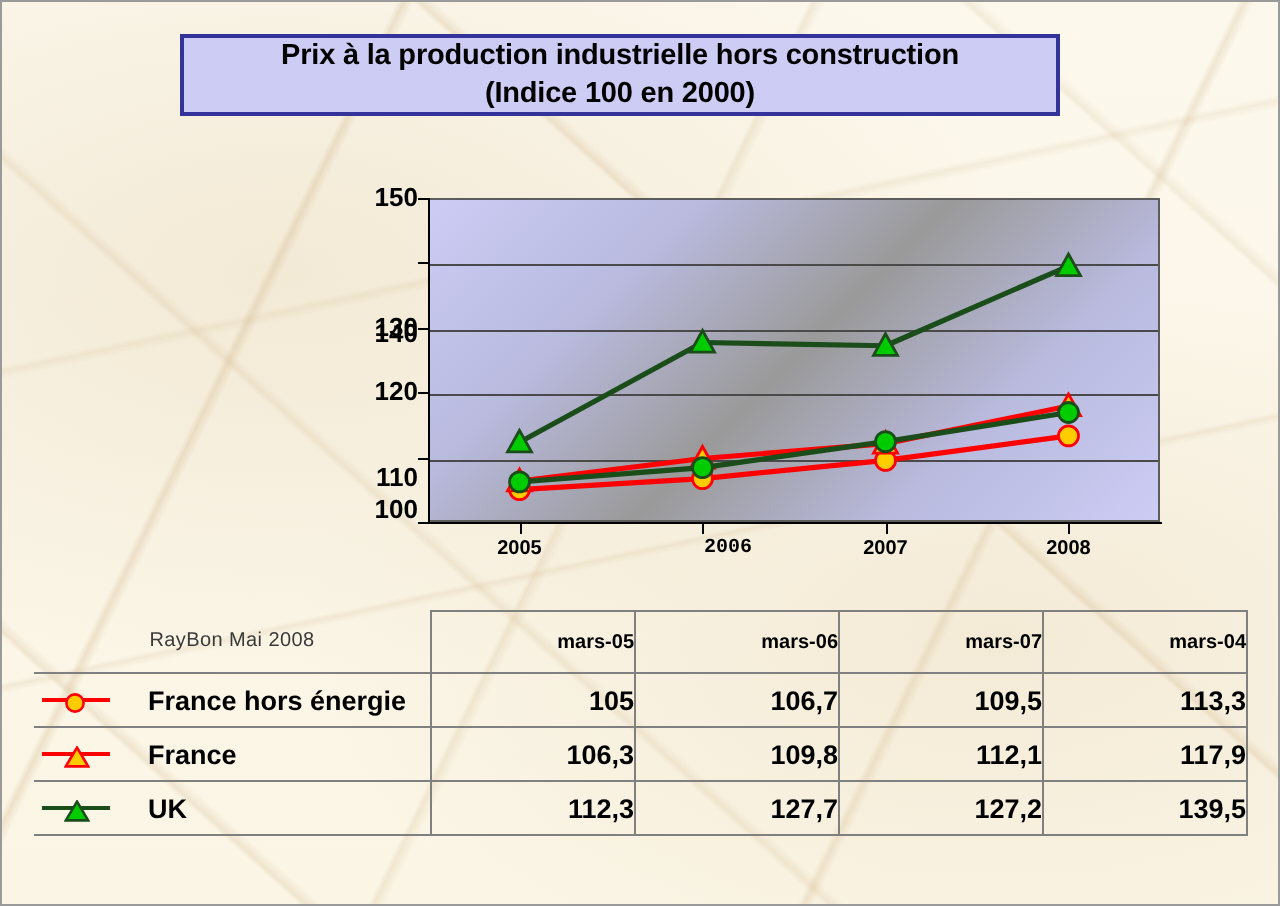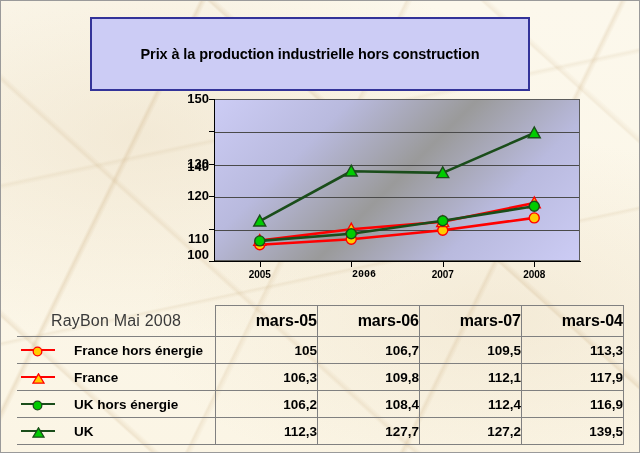--- a/index.html
+++ b/index.html
@@ -30,21 +30,21 @@
       linear-gradient(#fcf8ec, #fbf5e5);
     border: 1px solid #9a9a9a;
   }
 
   
   #title-box {
     position: absolute;
     left: 89px;
     top: 16px;
     width: 440px;
-    height: 74px;
+    height: 41px;
     box-sizing: border-box;
     background: #ccccf5;
     border: 2px solid #333399;
     display: flex;
     flex-direction: column;
     align-items: center;
     justify-content: center;
   }
   #title-box .tline {
     font-size: 14.5px;
@@ -169,21 +169,21 @@
     border: none;
     border-right: 1px solid #808080;
     text-align: center;
     font-size: 9.5px;
     font-weight: normal;
     color: #3a3a3a;
     letter-spacing: 0.2px;
   }
   #data-table tr.header-row td.hdr {
     height: 30px;
-    font-size: 16px;
+    font-size: 10px;
   }
   .legend-inner {
     display: flex;
     align-items: center;
     gap: 19px;
   }
   .legend-label {
     font-size: 13.5px;
     font-weight: bold;
     white-space: nowrap;
@@ -207,20 +207,21 @@
     top: 3px;
   }
 </style>
 </head>
 <body>
 
 <div id="page">
 
   <div id="title-box">
     <div class="tline">Prix à la production industrielle hors construction</div>
+    <div class="tline">(Indice 100 en 2000)</div>
   </div>
 
   <div id="chart-wrap">
     <div id="plot-area">
         <div class="gridline" style="top: 129.6px;"></div>
         <div class="gridline" style="top: 97.2px;"></div>
         <div class="gridline" style="top: 64.8px;"></div>
         <div class="gridline" style="top: 32.4px;"></div>
       </div>
     <div id="yaxis-line"></div>
@@ -320,37 +321,20 @@
           <td>106,3</td>
           <td>109,8</td>
           <td>112,1</td>
           <td>117,9</td>
         </tr>
         <tr>
           <td class="legend-cell">
             <span class="legend-inner">
               <span class="legend-swatch">
             <span class="lline" style="background:#1a4d1a"></span>
-            <span class="lmark"><svg width="11" height="11" viewBox="0 0 11 11">
-                    <circle cx="5.5" cy="5.5" r="4.3" fill="#00cc00" stroke="#1a4d1a" stroke-width="1.3"></circle>
-                  </svg></span>
-          </span>
-              <span class="legend-label">UK hors énergie</span>
-            </span>
-          </td>
-          <td>106,2</td>
-          <td>108,4</td>
-          <td>112,4</td>
-          <td>116,9</td>
-        </tr>
-        <tr>
-          <td class="legend-cell">
-            <span class="legend-inner">
-              <span class="legend-swatch">
-            <span class="lline" style="background:#1a4d1a"></span>
             <span class="lmark"><svg width="13" height="11" viewBox="0 0 13 11">
                     <polygon points="6.5,0.8 0.9,10.2 12.1,10.2" fill="#00cc00" stroke="#1a4d1a" stroke-width="1.3"></polygon>
                   </svg></span>
           </span>
               <span class="legend-label">UK</span>
             </span>
           </td>
           <td>112,3</td>
           <td>127,7</td>
           <td>127,2</td>

